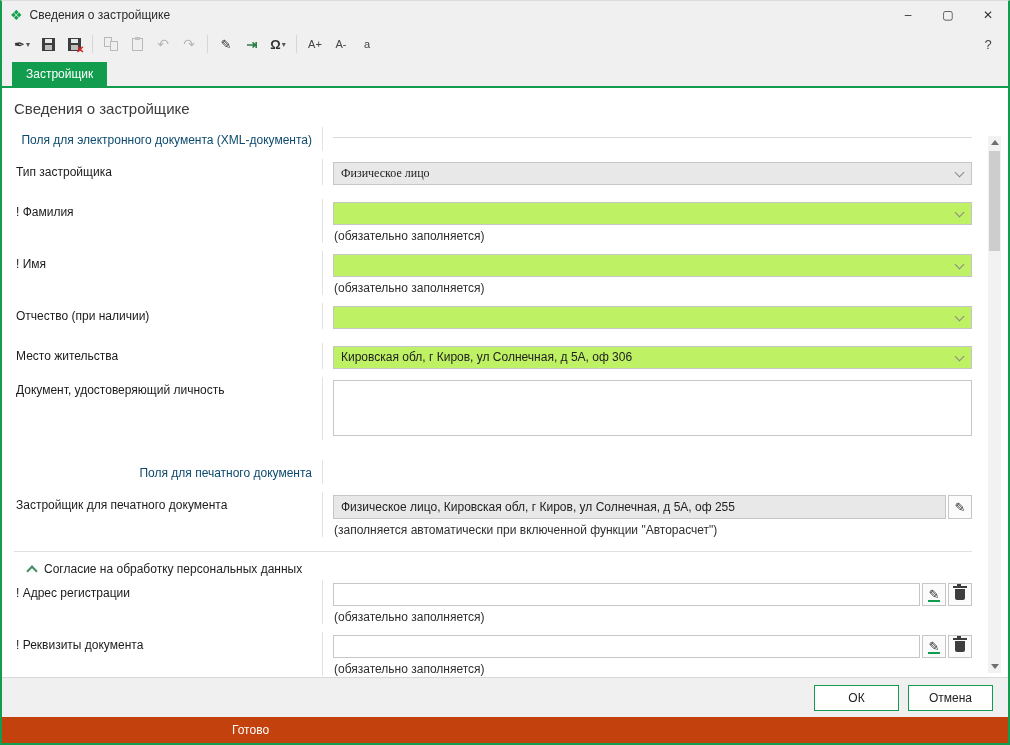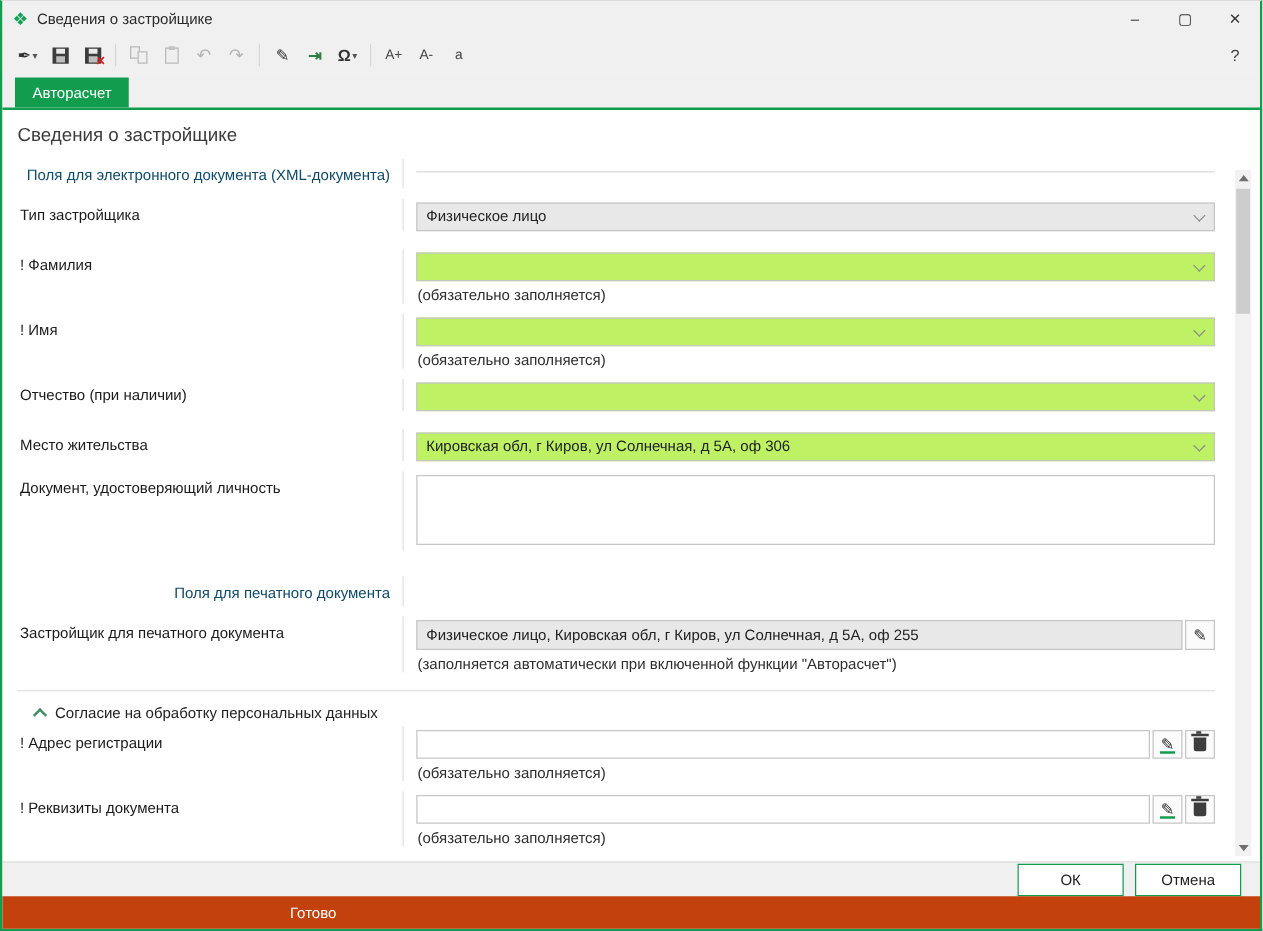--- a/index.html
+++ b/index.html
@@ -56,21 +56,21 @@
 
   .form { padding:0 36px 0 0; }
   .row { display:flex; align-items:flex-start; }
   .lbl { width:320px; flex:0 0 320px; padding:5px 10px 0 14px; font-size:12px; color:#1b1b1b; line-height:1.35; }
   .lbl.bold { font-weight:normal; color:#0c4a6e;text-align:right; }
   .ctl { flex:1; border-left:1px solid #e2e2e2; padding:3px 0 0 10px; min-height:24px; }
   .hline { height:1px; background:#d9d9d9; margin-top:7px; }
 
   .combo { height:23px; border:1px solid #c6c6c6; background:#bef264; position:relative;
            font-size:12px; line-height:21px; color:#222; padding:0 22px 0 7px; }
-  .combo.gray { background:#e8e8e8; }
+  .combo.gray { background:#e8e8e8;font-family:Liberation Serif, serif; }
   .combo .chev { position:absolute; right:8px; top:6px; width:7px; height:7px;
                  border-right:1.5px solid #8a8a8a; border-bottom:1.5px solid #8a8a8a; transform:rotate(45deg); }
   .txt { height:23px; border:1px solid #c6c6c6; font-size:12px; padding:0 7px; width:100%; font-family:"Liberation Sans", sans-serif; }
   .area { height:56px; width:100%; border:1px solid #c6c6c6; resize:none; font-size:12px; padding:3px 7px; font-family:"Liberation Sans", sans-serif; }
   .hint { font-size:12px; color:#2e2e2e; margin:4px 0 0 1px; }
   .spacer8 { height:8px; } .spacer14 { height:14px; } .spacer20 { height:20px; }
 
   .hrow { display:flex; align-items:stretch; gap:2px; }
   .hrow .txt { flex:1; width:auto; }
   .sqbtn { width:24px; height:23px; border:1px solid #c6c6c6; background:#fbfbfb;
@@ -91,21 +91,21 @@
 
   
   .vscroll { position:absolute; top:48px; bottom:4px; right:7px; width:13px; background:#f2f2f2; }
   .varrow { position:absolute; left:0; width:13px; height:13px; display:flex; align-items:center; justify-content:center; }
   .varrow.up { top:0; } .varrow.down { bottom:0; }
   .tri-up { width:0; height:0; border-left:4px solid transparent; border-right:4px solid transparent; border-bottom:5px solid #6f6f6f; }
   .tri-down { width:0; height:0; border-left:4px solid transparent; border-right:4px solid transparent; border-top:5px solid #6f6f6f; }
   .vthumb { position:absolute; top:15px; left:1px; width:11px; height:100px; background:#cdcdcd; }
 
   
-  .footer { height:28px; background:#f0f0f0; border-top:1px solid #d9d9d9; display:flex;
+  .footer { height:40px; background:#f0f0f0; border-top:1px solid #d9d9d9; display:flex;
             align-items:center; justify-content:flex-end; gap:9px; padding-right:15px; flex:0 0 auto; }
   .btn { height:26px; min-width:85px; background:#fff; border:1px solid #129d4e; font-size:12px;
          color:#222; font-family:"Liberation Sans", sans-serif; }
   .statusbar { height:26px; background:#c2410c; color:#fff; font-size:12px; display:flex;
                align-items:center; padding-left:230px; flex:0 0 auto; }
 </style>
 </head>
 <body>
 
 <div class="window">
@@ -166,21 +166,21 @@
     </div>
     <div class="tsep"></div>
     <div class="tbtn fontbtn">A+</div>
     <div class="tbtn fontbtn">A-</div>
     <div class="tbtn fontbtn">a</div>
     <div class="tspacer"></div>
     <div class="help-btn">?</div>
   </div>
 
   <div class="tabbar">
-    <div class="tab">Авторасчет</div>
+    <div class="tab">Застройщик</div>
   </div>
 
   <div class="content">
     <h1 class="page-title">Сведения о застройщике</h1>
 
     <div class="form">
 
       <div class="row">
         <div class="lbl bold">Поля для электронного документа (XML-документа)</div>
         <div class="ctl">

